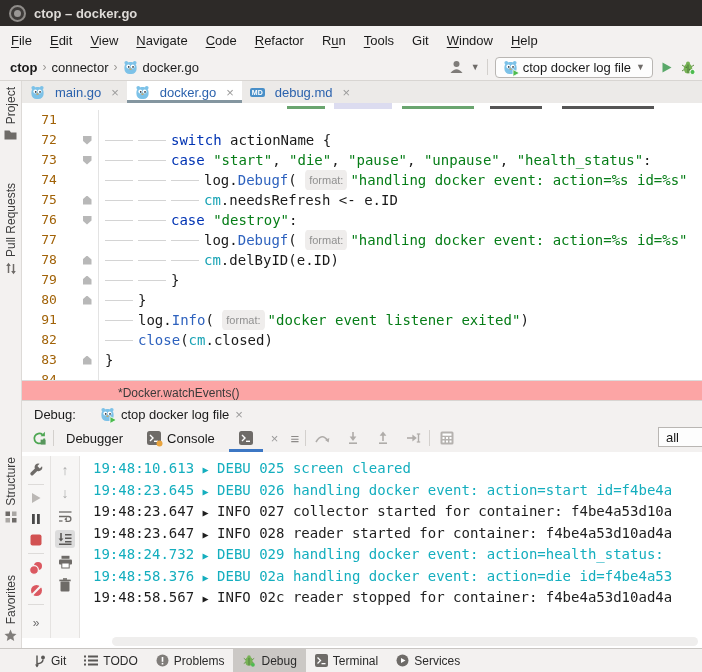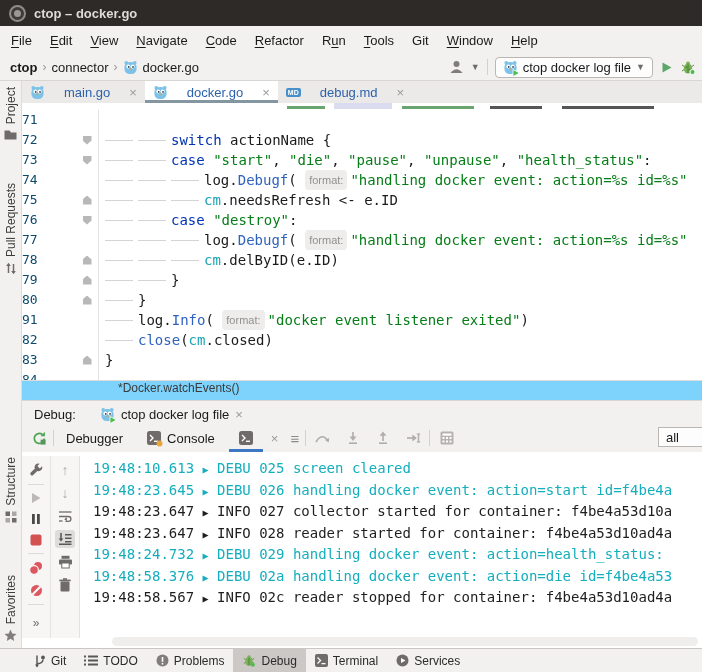--- a/index.html
+++ b/index.html
@@ -31,45 +31,45 @@
   .icon-stack{position:relative;display:inline-flex;line-height:0;}
   .icon-stack .ovl{position:absolute;right:-2px;bottom:-2px;}
   
   .leftstrip{position:absolute;left:0;top:81px;width:22px;height:567px;background:#F3F1F0;
              border-right:1px solid #DDDAD7;box-sizing:border-box;}
   .vitem{position:absolute;left:0;width:21px;display:flex;flex-direction:column;align-items:center;gap:5px;}
   .vtext{writing-mode:vertical-rl;transform:rotate(180deg);font-size:12px;color:#3C3C3C;}
   
   .tabbar{position:absolute;left:22px;top:81px;width:680px;height:22px;background:#ECEAE8;
           display:flex;font-size:13px;}
-  .etab{display:flex;align-items:center;gap:19px;padding:0 8px;height:22px;color:#2B62AD;cursor:default;}
+  .etab{display:flex;align-items:center;gap:10px;padding:0 8px;height:22px;color:#2B62AD;cursor:default;}
   .etab.active{background:#FFFFFF;box-shadow:inset 0 -3px 0 #8496A0;}
   .x{color:#9A9A9A;font-size:13px;line-height:1;}
   .mdbadge{display:inline-block;background:#498FC8;color:#fff;font-size:7px;font-weight:bold;
            padding:1px 2px;border-radius:2px;line-height:1;}
   
   .editor{position:absolute;left:22px;top:103px;width:680px;height:277px;background:#fff;overflow:hidden;
           font-family:"DejaVu Sans Mono",monospace;font-size:14px;}
   .sliver{height:7px;overflow:hidden;position:relative;}
   .sliver i{position:absolute;bottom:1px;height:3px;}
   .line{display:flex;height:20px;line-height:20px;white-space:pre;}
-  .ln{width:54px;text-align:left;color:#0c4a6e;font-size:13px;flex:none;}
+  .ln{width:54px;text-align:center;color:#a16207;font-size:13px;flex:none;}
   .fold{width:22px;flex:none;display:flex;align-items:center;justify-content:center;}
   .fm{width:9px;height:9px;background:#B8B8B8;}
   .fm.v{clip-path:polygon(0 0,100% 0,100% 55%,50% 100%,0 55%);}
   .fm.u{clip-path:polygon(50% 0,100% 45%,100% 100%,0 100%,0 45%);}
   .codecell{flex:1;border-left:1px solid #E3E3E3;padding-left:6px;overflow:hidden;
             display:flex;align-items:center;white-space:pre;}
   .tabdash{display:inline-block;width:28px;height:1px;background:#D4D4D4;margin-right:5px;flex:none;}
   .k{color:#0033B3;} .s{color:#067D17;} .f{color:#2E62BE;} .v{color:#18A3B5;} .p{color:#1A1A1A;}
   .h{background:#EFEDEC;color:#909090;font-family:"Liberation Sans",sans-serif;font-size:11px;
      border-radius:5px;padding:1px 4px;margin-right:3px;}
   
-  .crumbbar{position:absolute;left:22px;top:380px;width:680px;height:20px;background:#7dd3fc;
-            border-top:1px solid #DCDCDC;font-size:12px;color:#3A3A3A;display:flex;align-items:flex-start;
+  .crumbbar{position:absolute;left:22px;top:380px;width:680px;height:20px;background:#fca5a5;
+            border-top:1px solid #DCDCDC;font-size:12px;color:#3A3A3A;display:flex;align-items:flex-end;
             padding-left:96px;box-sizing:border-box;}
   
   .dbghead{position:absolute;left:22px;top:400px;width:680px;height:28px;background:#F3F1F0;
            border-top:1px solid #D8D5D2;display:flex;align-items:center;font-size:13px;color:#1A1A1A;box-sizing:border-box;}
   .dbglabel{margin:0 14px 0 12px;}
   .dtab{position:relative;height:100%;display:flex;align-items:center;gap:6px;padding:0 10px;}
   .dtab.sel::after{content:"";position:absolute;left:0;right:0;bottom:0;height:3px;background:#3C77C4;}
   .dbgtools{position:absolute;left:22px;top:424px;width:680px;height:28px;background:#F3F1F0;
             display:flex;align-items:center;font-size:13px;color:#1A1A1A;}
   .ttab{position:relative;height:100%;display:flex;align-items:center;gap:6px;padding:0 12px;}

